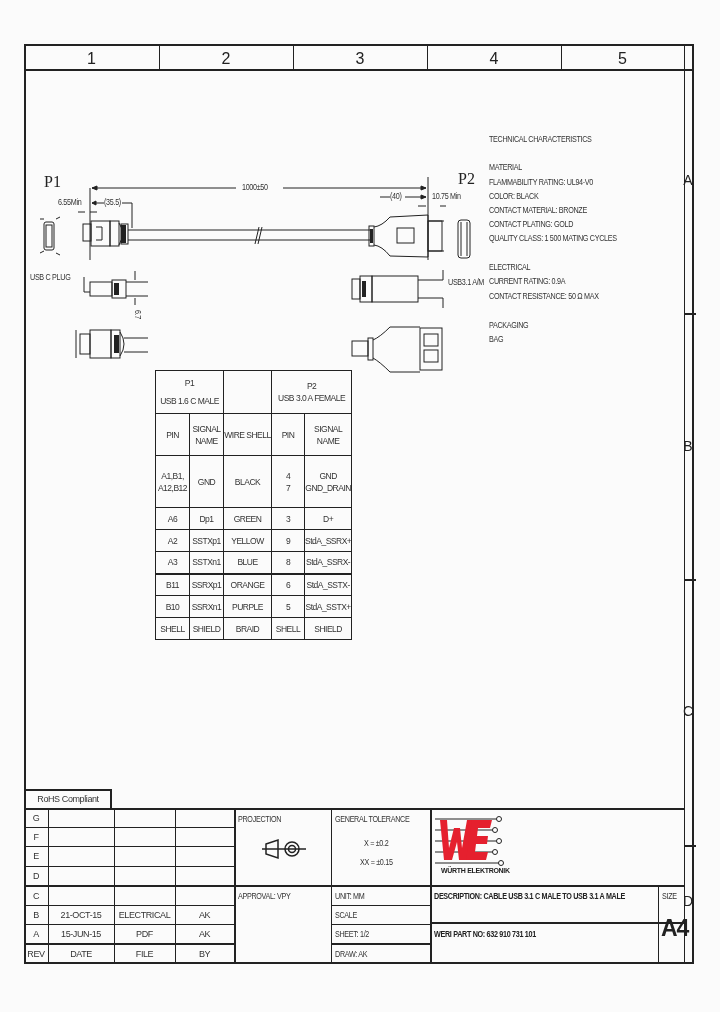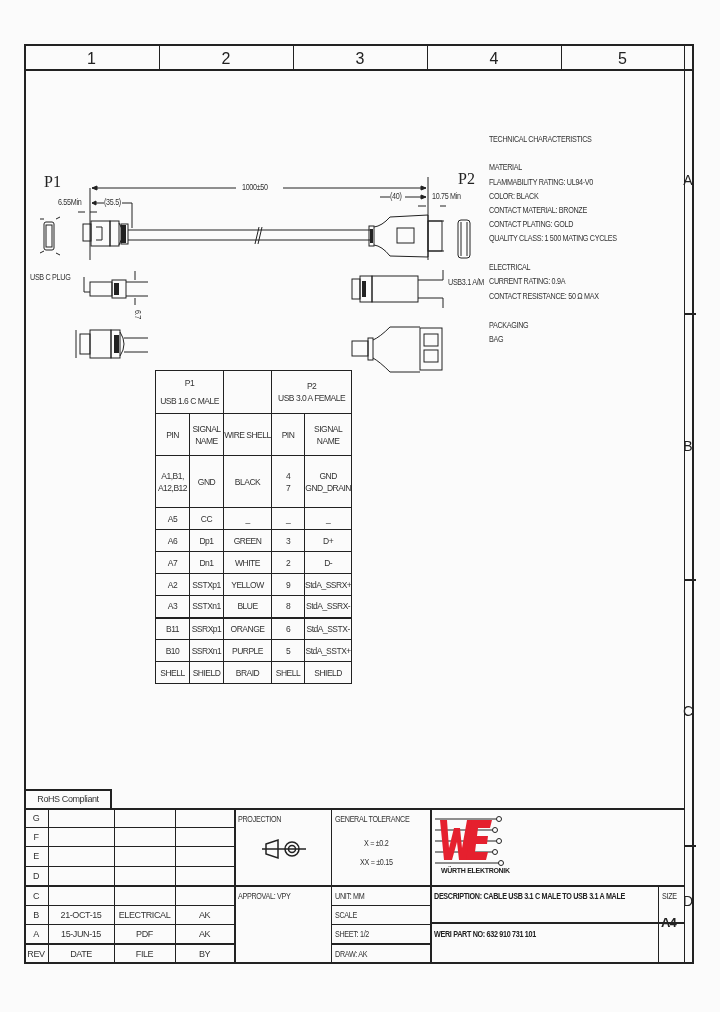--- a/index.html
+++ b/index.html
@@ -192,39 +192,25 @@
     <td style="white-space:pre-line">A1,B1,
 A12,B12</td>
     <td>GND</td>
     <td>BLACK</td>
     <td style="white-space:pre-line">4
 7</td>
     <td style="white-space:pre-line">GND
 GND_DRAIN</td>
   </tr>
   <tr style="height:22px;">
-    <td>A5</td>
-    <td>CC</td>
-    <td>_</td>
-    <td>_</td>
-    <td>_</td>
-  </tr>
-  <tr style="height:22px;">
     <td>A6</td>
     <td>Dp1</td>
     <td>GREEN</td>
     <td>3</td>
     <td>D+</td>
-  </tr>
-  <tr style="height:22px;">
-    <td>A7</td>
-    <td>Dn1</td>
-    <td>WHITE</td>
-    <td>2</td>
-    <td>D-</td>
   </tr>
   <tr style="height:22px;">
     <td>A2</td>
     <td>SSTXp1</td>
     <td>YELLOW</td>
     <td>9</td>
     <td>StdA_SSRX+</td>
   </tr>
   <tr style="height:22px;">
     <td>A3</td>
@@ -336,13 +322,13 @@
     <circle cx="69" cy="49" r="2.5"></circle>
   </g>
   <polygon points="8,6 15,6 17,34 22,14 28,14 30,34 35,6 42,6 35,46 27,46 25,28 20,46 12,46" fill="#e5202e"></polygon>
   <polygon points="40,6 60,6 58,14 46,14 45,22 56,22 55,30 44,30 43,38 56,38 54,46 34,46" fill="#e5202e"></polygon>
 </svg>
 <div class="abs logo-text" style="left:441px;top:867px;">WÜRTH ELEKTRONIK</div>
 
 <div class="t" style="left:434px;top:891px;font-weight:bold;color:#222;">DESCRIPTION:  CABLE USB 3.1 C MALE TO USB 3.1 A MALE</div>
 <div class="t" style="left:434px;top:929px;font-weight:bold;color:#222;">WERI PART NO: 632 910 731 101</div>
 <div class="t" style="left:662px;top:891px;">SIZE</div>
-<div class="abs" style="left:661px;top:915px;font-size:13px;font-weight:bold;color:#222;letter-spacing:-1px;">A4</div>
+<div class="abs" style="left:661px;top:915px;font-size:23px;font-weight:bold;color:#222;letter-spacing:-1px;">A4</div>
 
 </body></html>

